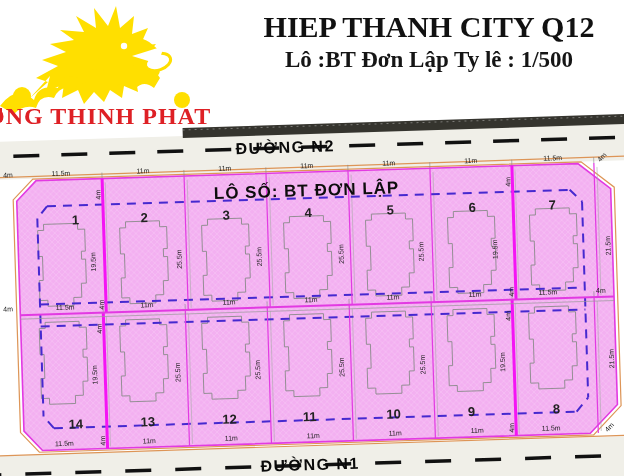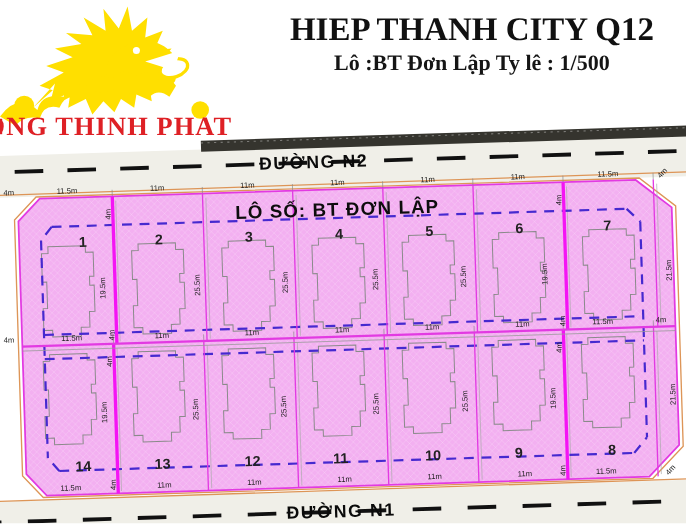--- a/index.html
+++ b/index.html
@@ -7,21 +7,21 @@
         font-family:"Liberation Sans",sans-serif;}
   #plan-svg{position:absolute;left:0;top:0;z-index:0;}
   .header{position:absolute;left:0;top:0;width:624px;height:130px;z-index:1;pointer-events:none;}
   .logo{position:absolute;left:-14px;top:0;width:220px;height:132px;}
   .logo-text{position:absolute;left:0;top:103px;width:230px;
              font-family:"Liberation Serif",serif;font-weight:bold;font-size:24px;
              letter-spacing:1px;white-space:nowrap;}
   .titles{position:absolute;left:242px;top:10px;width:374px;text-align:center;}
   .title{font-family:"Liberation Serif",serif;font-weight:bold;font-size:30px;
          color:#111;margin:0;line-height:1.1;letter-spacing:0px;}
-  .subtitle{font-family:"Liberation Serif",serif;font-weight:bold;font-size:20px;
+  .subtitle{font-family:"Liberation Serif",serif;font-weight:bold;font-size:23px;
             color:#151515;margin:4px 0 0 0;line-height:1.1;}
 </style>
 </head>
 <body>
 
 <div class="page">
 
   <svg id="plan-svg" width="624" height="476" viewBox="0 0 624 476">
       <defs>
         <pattern id="hatch" width="6" height="6" patternUnits="userSpaceOnUse">

